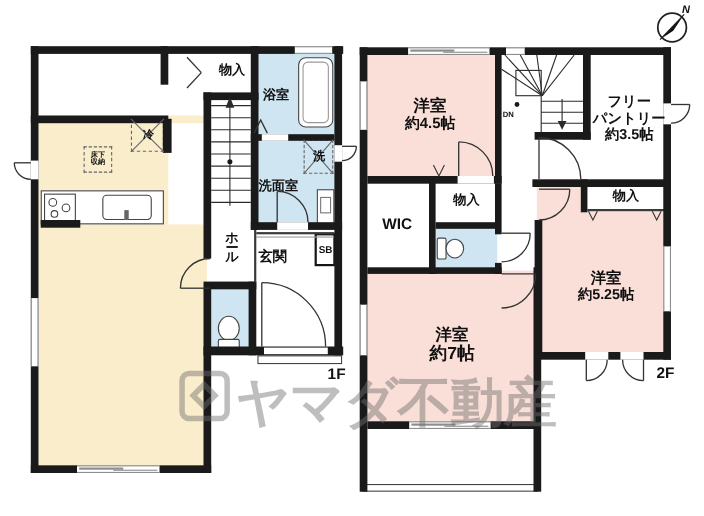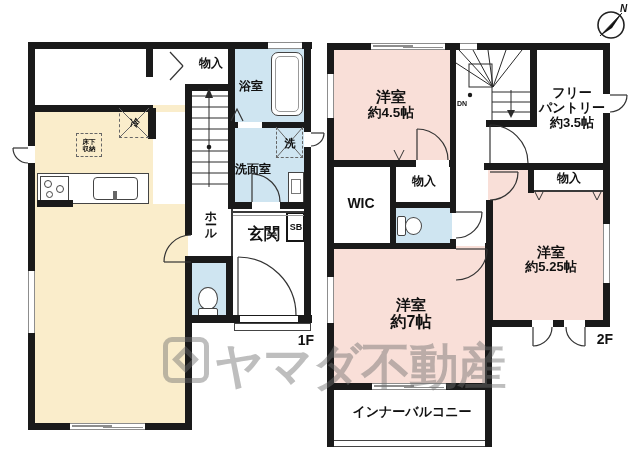--- a/index.html
+++ b/index.html
@@ -227,21 +227,21 @@
   <div class="lbl" style="left:211px;top:64px;font-size:12px">物入</div>
   <div class="lbl" style="left:251px;top:87px;font-size:12px">浴室</div>
   <div class="lbl" style="left:290px;top:143px;font-size:11px">洗</div>
   <div class="lbl" style="left:253px;top:170px;font-size:12px">洗面室</div>
   <div class="lbl" style="left:135px;top:123px;font-size:10px">冷</div>
   <div class="lbl" style="left:89px;top:145px;font-size:6.5px">
     <span>床下</span>
     <span>収納</span>
   </div>
   <div class="lbl lbl-v" style="left:210px;top:219px;font-size:12px">ホール</div>
-  <div class="lbl" style="left:264px;top:234px;font-size:16px">玄関</div>
+  <div class="lbl" style="left:248px;top:234px;font-size:13px">玄関</div>
   <div class="lbl" style="left:296px;top:227px;font-size:9px">SB</div>
   <div class="lbl" style="left:306px;top:340px;font-size:14px">1F</div>
 
   <div class="lbl" style="left:391px;top:104px">
     <span style="font-size:15px">洋室</span>
     <span style="font-size:13.5px">約4.5帖</span>
   </div>
   <div class="lbl" style="left:572px;top:108px;font-size:13px">
     <span>フリー</span>
     <span>パントリー</span>
@@ -251,21 +251,20 @@
   <div class="lbl" style="left:424px;top:182px;font-size:12px">物入</div>
   <div class="lbl" style="left:569px;top:179px;font-size:12px">物入</div>
   <div class="lbl" style="left:411px;top:314px">
     <span style="font-size:15px">洋室</span>
     <span style="font-size:16px">約7帖</span>
   </div>
   <div class="lbl" style="left:551px;top:260px">
     <span style="font-size:14px">洋室</span>
     <span style="font-size:13px">約5.25帖</span>
   </div>
-  <div class="lbl" style="left:412px;top:412px;font-size:13px">インナーバルコニー</div>
   <div class="lbl" style="left:605px;top:339px;font-size:14px">2F</div>
 
   <div id="wm">
     <div class="a" style="left:163px;top:337px;width:46px;height:46px;border:5px solid rgba(110,110,110,0.45);border-radius:9px;">
       <div class="a" style="left:8px;top:8px;width:19px;height:19px;border:5px solid rgba(110,110,110,0.45);transform:rotate(45deg);"></div>
     </div>
     <div class="a wm-gray" style="left:214px;top:334px;font-size:49px;font-weight:800;letter-spacing:-1px;white-space:nowrap;">ヤマダ不動産</div>
   </div>
 
 </div>

